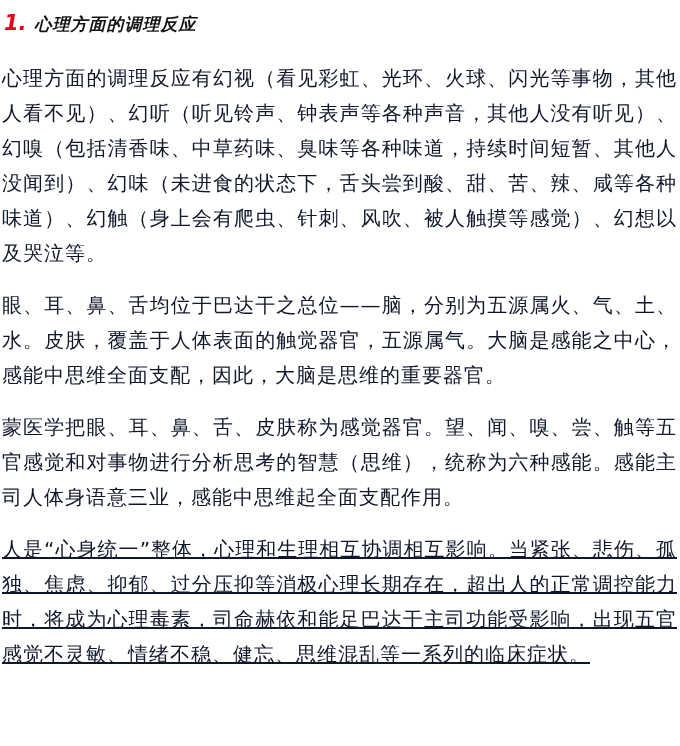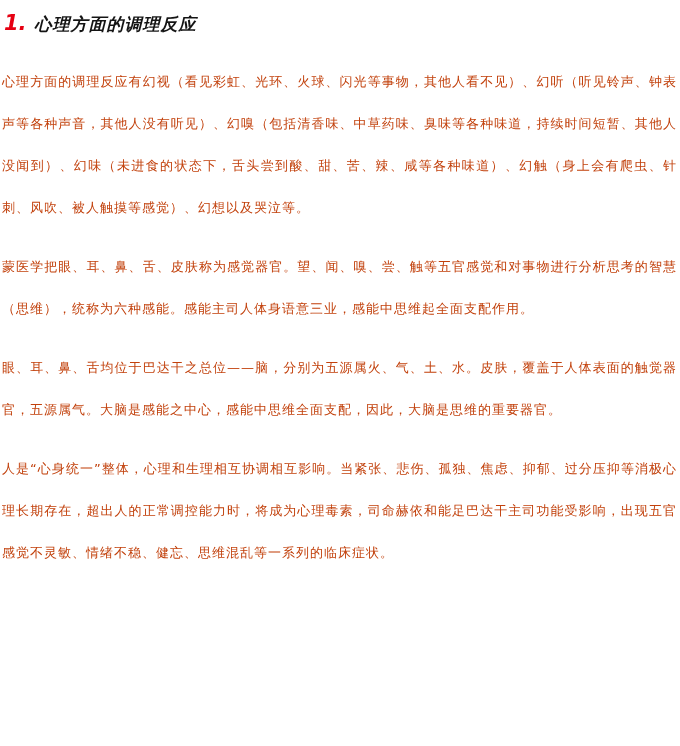--- a/index.html
+++ b/index.html
@@ -34,42 +34,43 @@
     font-size: 21px;
     margin-right: 8px;
     letter-spacing: 0;
   }
   .heading .title {
     letter-spacing: 1px;
     font-style: italic;
   }
   .body-text p {
     margin: 0 0 17px 0;
-    font-size: 13px;
-    line-height: 42px;
+    font-size: 20px;
+    line-height: 35px;
     letter-spacing: 1px;
-    color: #c2410c;
+    color: #0f172a;
     text-align: justify;
     text-justify: inter-ideograph;
     word-break: break-all;
   }
   .body-text p:last-child {
     margin-bottom: 12px;
+    text-decoration: underline;
   }
 </style>
 </head>
 <body>
 
 <div class="article">
 
   <h1 class="heading">
     <span class="num">1.</span>
     <span class="title">心理方面的调理反应</span>
   </h1>
 
   <div class="body-text">
     <p>心理方面的调理反应有幻视（看见彩虹、光环、火球、闪光等事物，其他人看不见）、幻听（听见铃声、钟表声等各种声音，其他人没有听见）、幻嗅（包括清香味、中草药味、臭味等各种味道，持续时间短暂、其他人没闻到）、幻味（未进食的状态下，舌头尝到酸、甜、苦、辣、咸等各种味道）、幻触（身上会有爬虫、针刺、风吹、被人触摸等感觉）、幻想以及哭泣等。</p>
+    <p>眼、耳、鼻、舌均位于巴达干之总位——脑，分别为五源属火、气、土、水。皮肤，覆盖于人体表面的触觉器官，五源属气。大脑是感能之中心，感能中思维全面支配，因此，大脑是思维的重要器官。</p>
     <p>蒙医学把眼、耳、鼻、舌、皮肤称为感觉器官。望、闻、嗅、尝、触等五官感觉和对事物进行分析思考的智慧（思维），统称为六种感能。感能主司人体身语意三业，感能中思维起全面支配作用。</p>
-    <p>眼、耳、鼻、舌均位于巴达干之总位——脑，分别为五源属火、气、土、水。皮肤，覆盖于人体表面的触觉器官，五源属气。大脑是感能之中心，感能中思维全面支配，因此，大脑是思维的重要器官。</p>
     <p>人是“心身统一”整体，心理和生理相互协调相互影响。当紧张、悲伤、孤独、焦虑、抑郁、过分压抑等消极心理长期存在，超出人的正常调控能力时，将成为心理毒素，司命赫依和能足巴达干主司功能受影响，出现五官感觉不灵敏、情绪不稳、健忘、思维混乱等一系列的临床症状。</p>
   </div>
 
 </div>
 
 </body></html>

